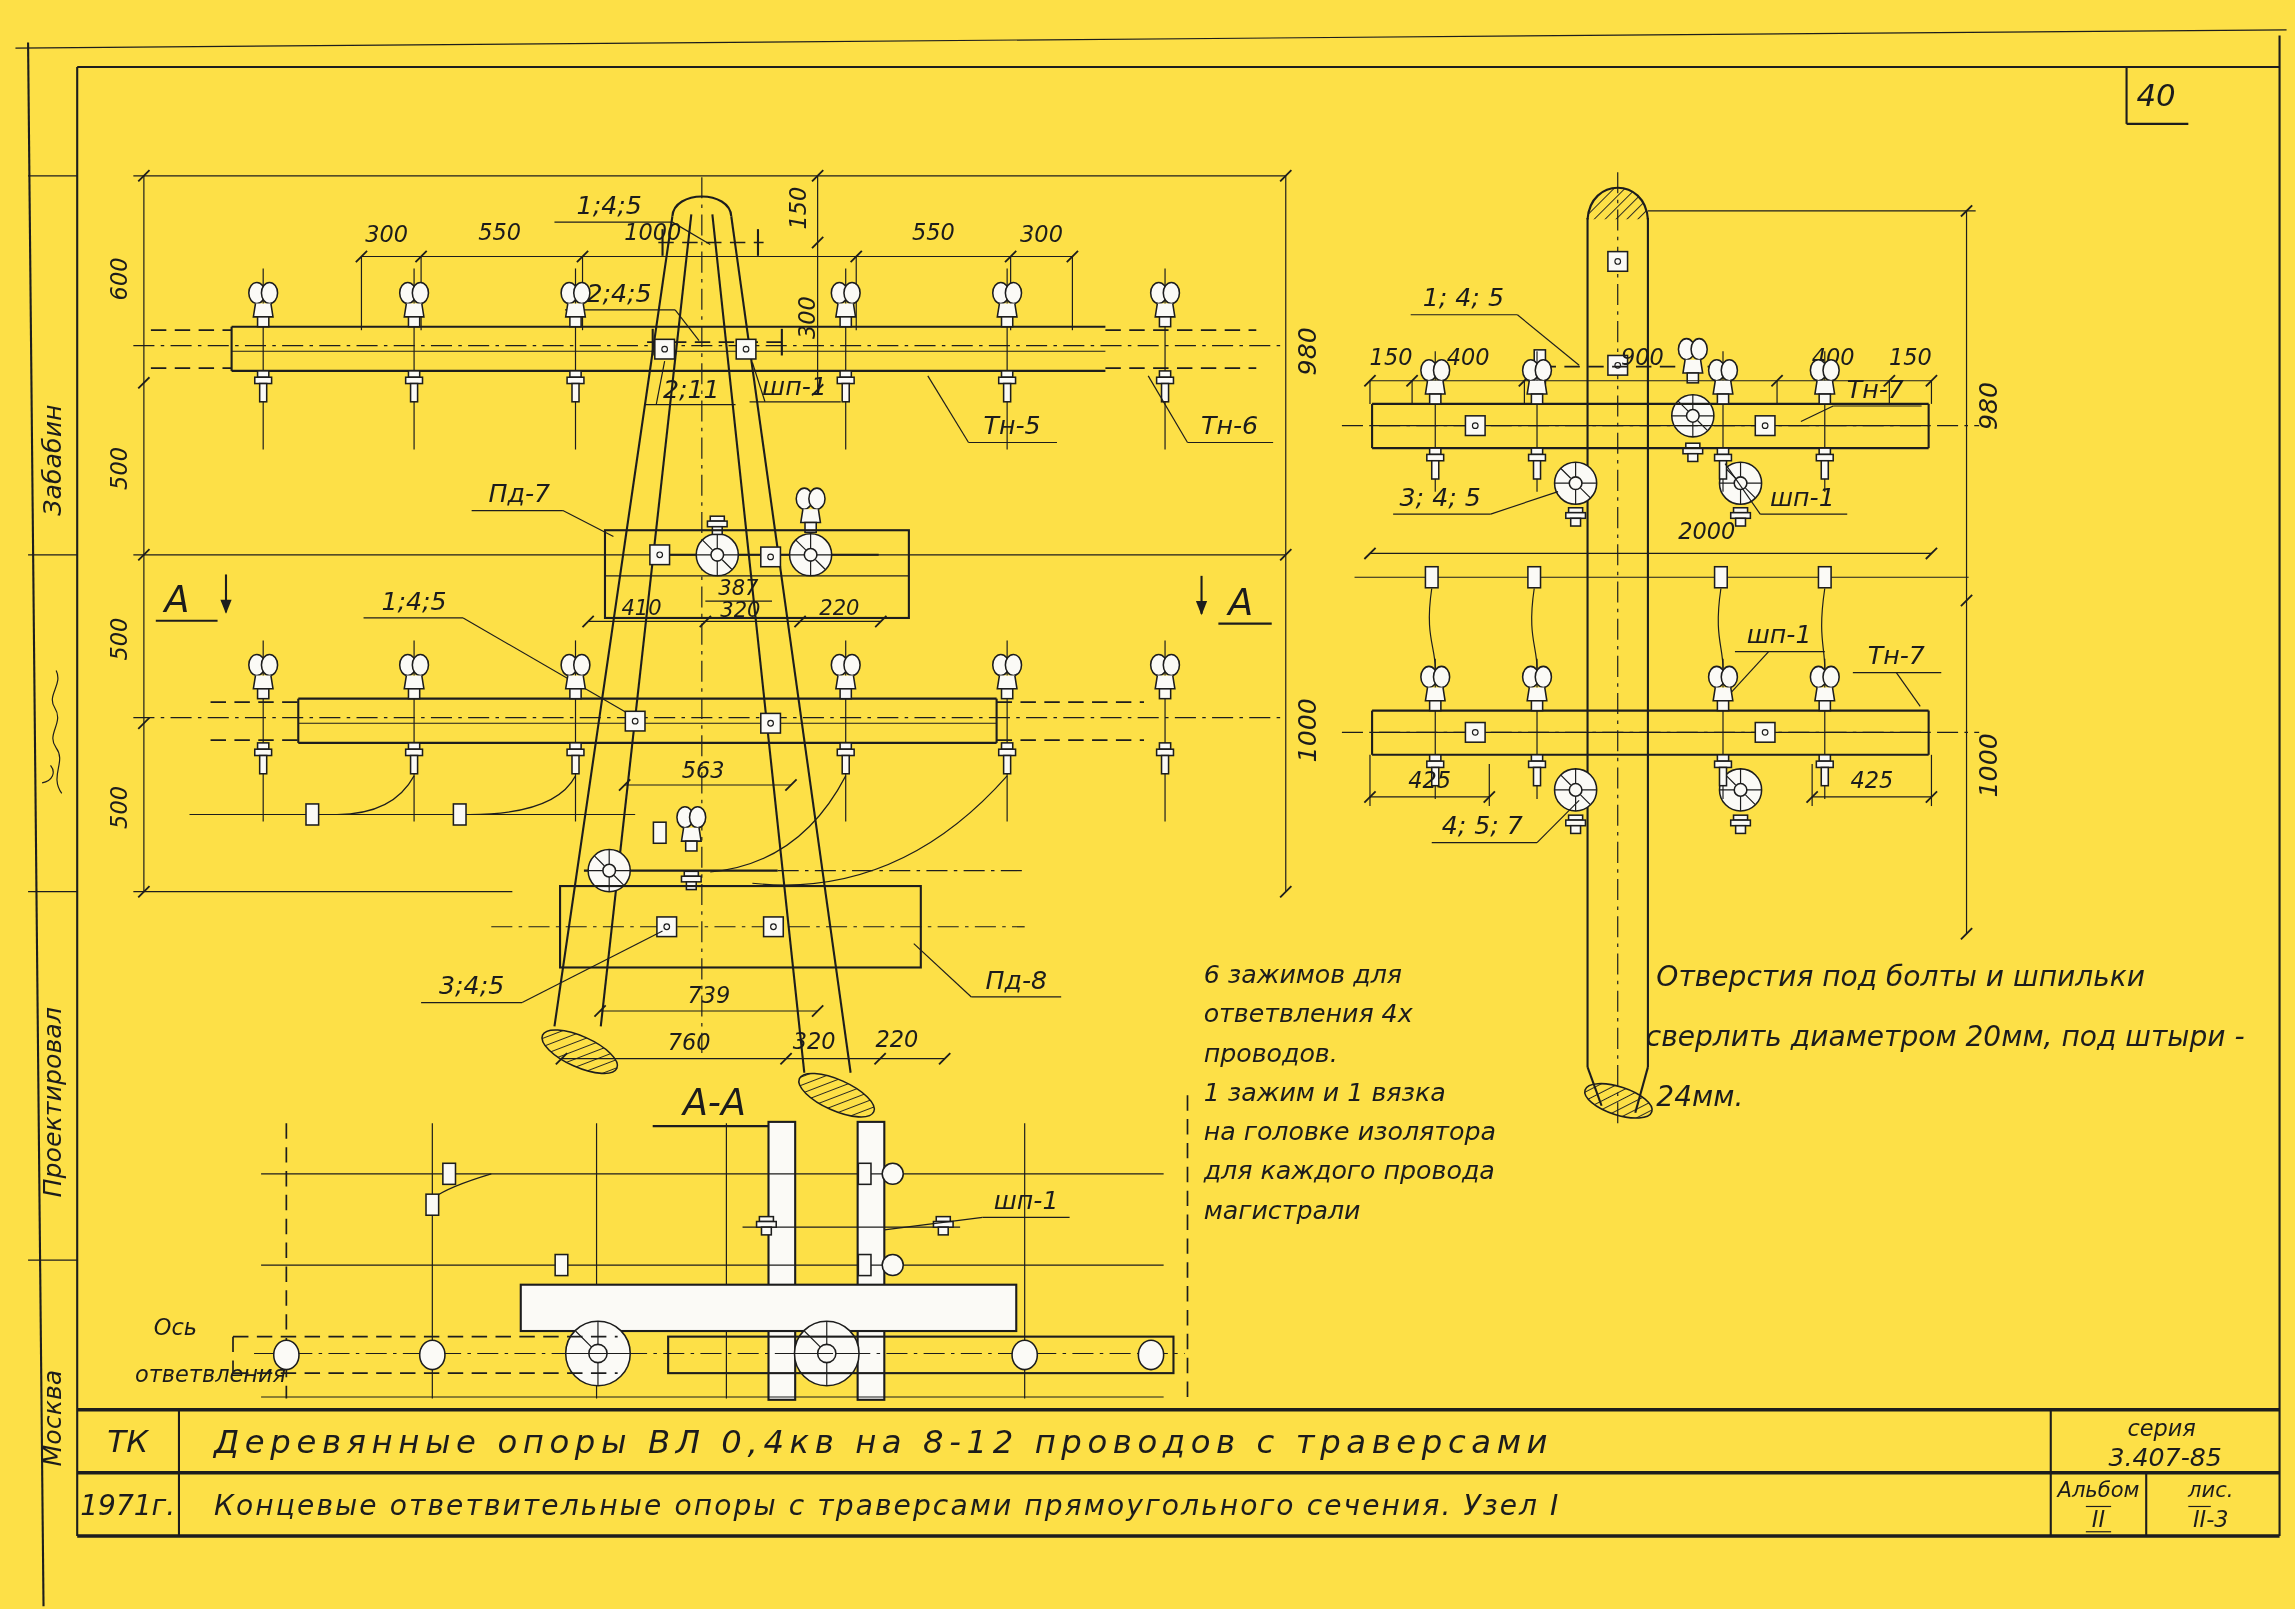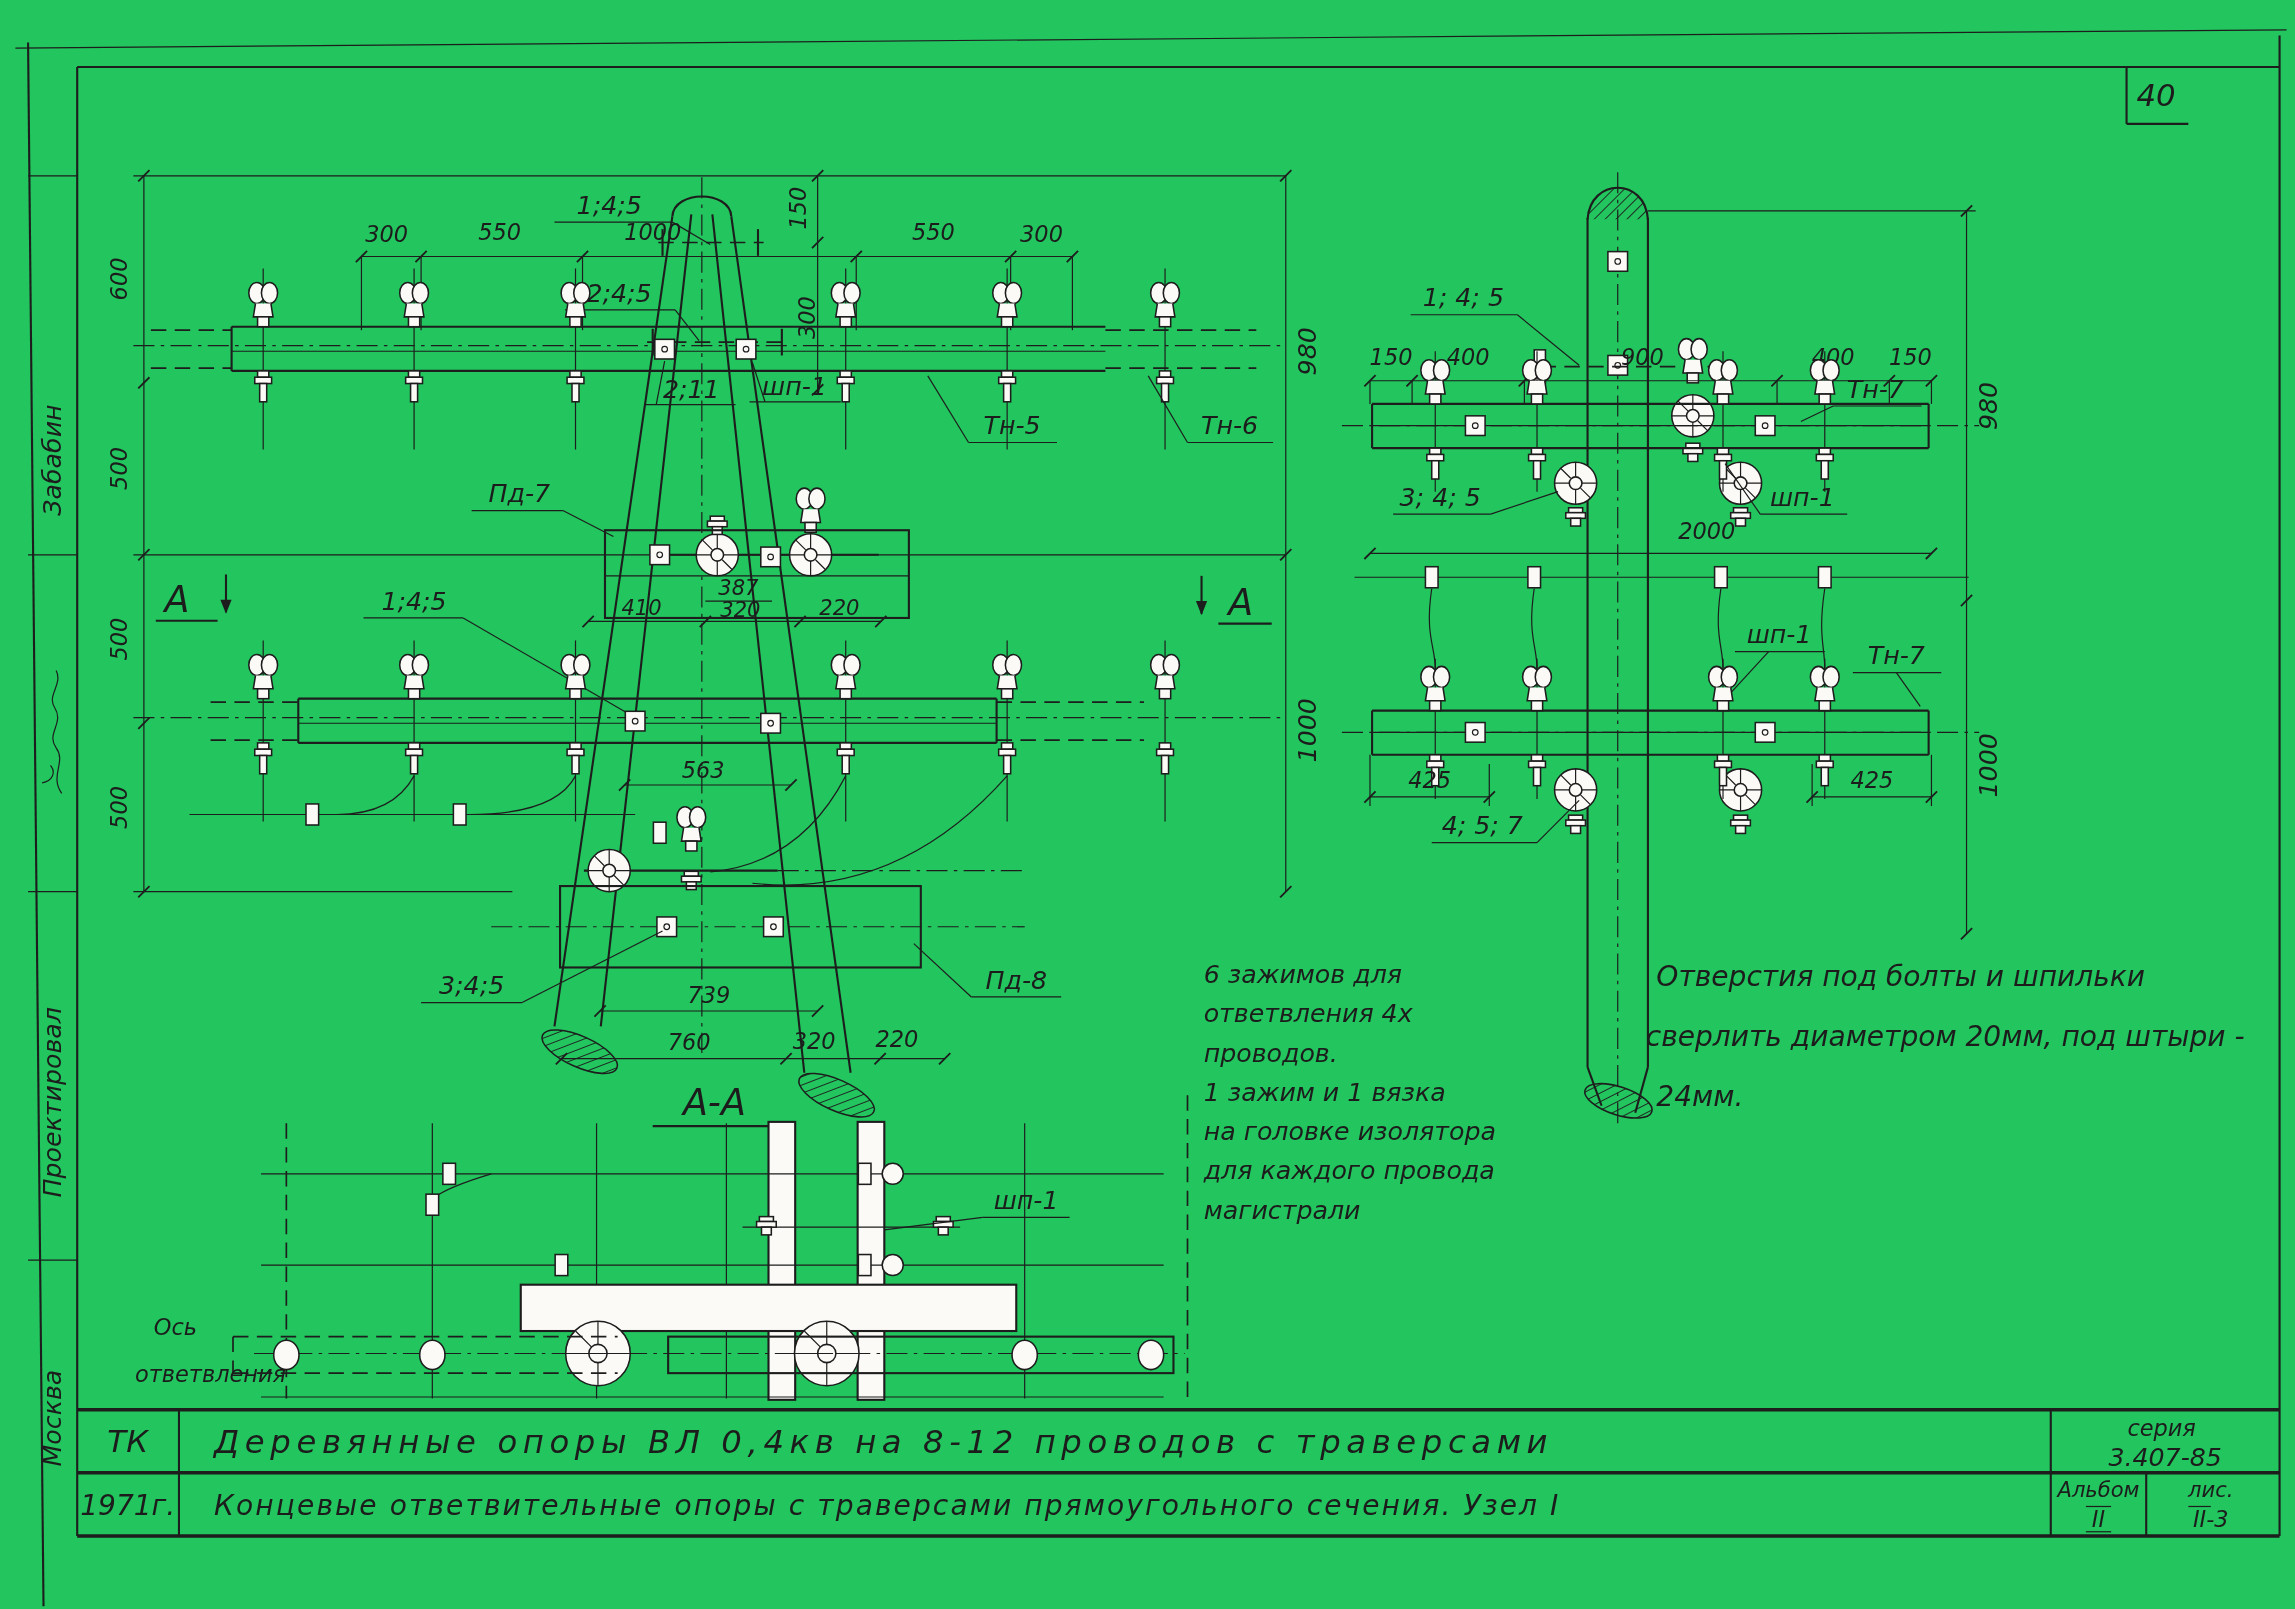--- a/index.html
+++ b/index.html
@@ -1,16 +1,16 @@
 <!DOCTYPE html>
 <html style="font-size:11.2px"><head>
 <meta charset="utf-8">
 <style>
   html,body{margin:0;padding:0;background:#e8e8e4;}
-  #sheet{position:relative;width:2295px;height:1610px;background:#22c55e;overflow:hidden;}
+  #sheet{position:relative;width:2295px;height:1610px;background:#fde047;overflow:hidden;}
   svg{position:absolute;left:0;top:0;}
   svg text{font-family:"DejaVu Sans",sans-serif;font-style:italic;fill:#1c1c1c;}
   .ln{stroke:#1d1d1d;stroke-width:3;fill:none;}
   .th{stroke:#1d1d1d;stroke-width:1.7;fill:none;}
   .dd{stroke:#1d1d1d;stroke-width:1.7;fill:none;stroke-dasharray:30 9 5 9;}
   .ds{stroke:#1d1d1d;stroke-width:2.4;fill:none;stroke-dasharray:22 12;}
   .wh{fill:#fbfaf6;stroke:#1d1d1d;stroke-width:3;}
   .wh2{fill:#fbfaf6;stroke:#1d1d1d;stroke-width:2.2;}
   .t30{font-size:30px;} .t32{font-size:32px;} .t36{font-size:36px;}
   .t40{font-size:40px;} .t44{font-size:44px;} .t52{font-size:52px;}

